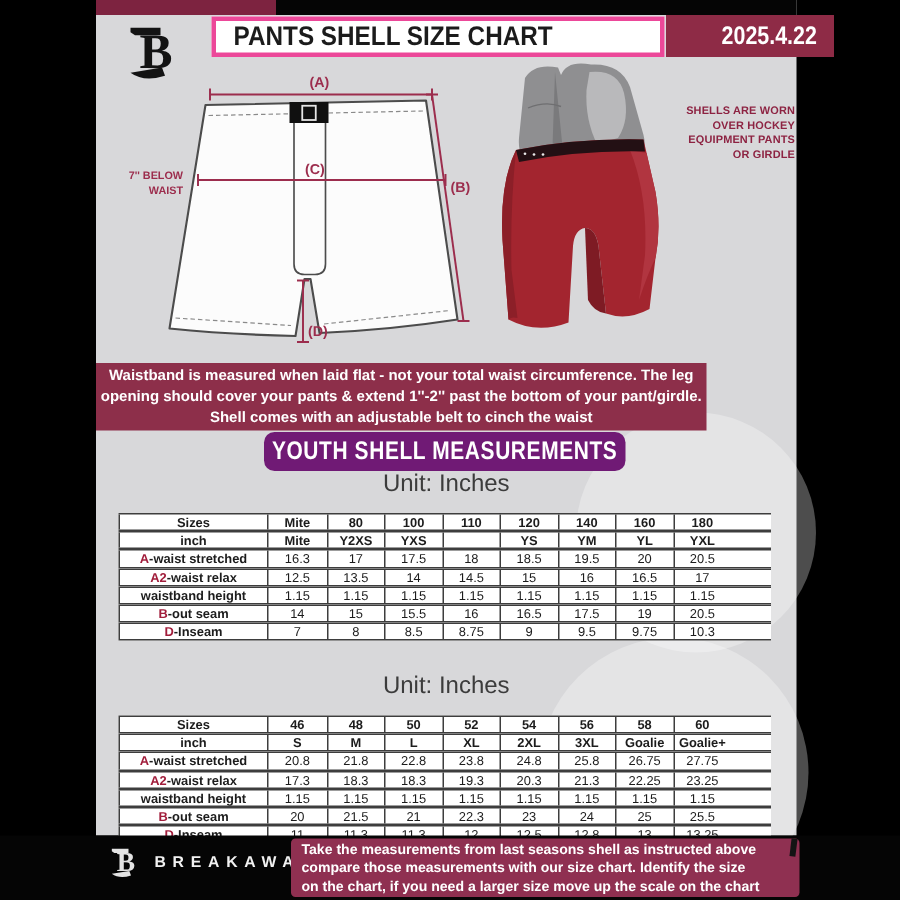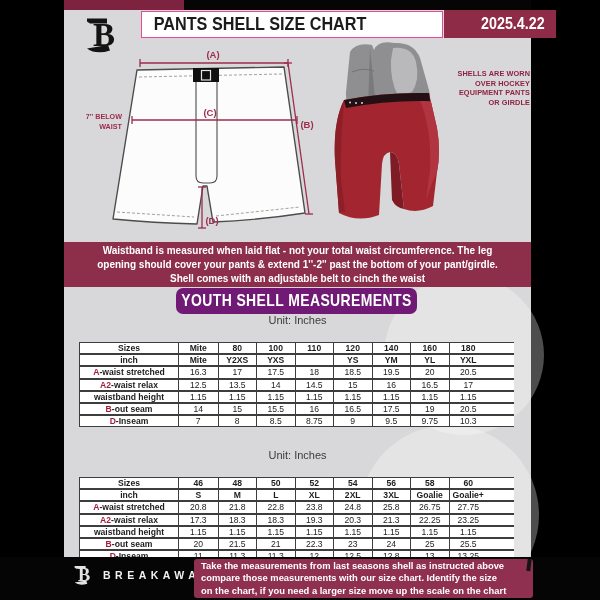--- a/index.html
+++ b/index.html
@@ -7,50 +7,50 @@
        font-family:"Liberation Sans",sans-serif;}
   .page{position:absolute;left:64px;top:0;width:467px;height:557px;background:#d8d8da;}
   .abs{position:absolute;}
 
   
   .strip-maroon{left:0;top:0;width:120px;height:10px;background:#7d2340;}
   .strip-black{left:120px;top:0;width:347px;height:10px;background:#050505;}
   .logo-header{left:22px;top:15px;width:36px;height:38px;color:#131313;}
   .logo-header svg,.brand-glyph svg{width:100%;height:100%;display:block;}
   .title-box{left:77px;top:11px;width:302px;height:27px;background:#ffffff;
-             border:1px solid #ec4899;box-sizing:border-box;display:flex;align-items:center;}
+             border:3px solid #ec4899;box-sizing:border-box;display:flex;align-items:center;}
   .title-text{font-size:18px;font-weight:bold;color:#1b1b1b;white-space:nowrap;
               transform:scaleX(.9);transform-origin:left center;padding-left:13px;}
   .date-box{left:380px;top:10px;width:87px;height:28px;background:#8e2b46;
             display:flex;align-items:center;justify-content:center;padding-left:25px;}
   .date-text{color:#fff;font-weight:bold;font-size:17px;transform:scaleX(.84);white-space:nowrap;}
 
   
   .wm{border-radius:50%;background:rgba(255,255,255,0.30);}
   .wm1{left:320px;top:275px;width:160px;height:160px;}
   .wm2{left:295px;top:425px;width:180px;height:180px;}
 
   
   .diagram-svg{left:20px;top:45px;width:240px;height:195px;}
   .photo-svg{left:270px;top:42px;width:116px;height:196px;}
   .photo-caption{left:382px;top:69px;width:84px;color:#8d2342;font-weight:bold;
                  font-size:7.3px;line-height:9.6px;letter-spacing:.1px;text-align:right;}
 
   
-  .notice{left:0;top:242px;width:467px;height:45px;background:#8d2f4a;color:#fff;
+  .notice{left:0;top:242px;width:407px;height:45px;background:#8d2f4a;color:#fff;
           text-align:center;font-weight:bold;font-size:10px;line-height:14px;
           padding-top:2px;box-sizing:border-box;}
 
   
   .section-banner{left:112px;width:241px;height:26px;background:#701a75;border-radius:7px;
                   display:flex;align-items:center;justify-content:center;}
   .banner-text{color:#fff;font-weight:bold;font-size:17px;letter-spacing:.5px;
                transform:scaleX(.82);white-space:nowrap;}
   .youth-banner{top:288px;} .adult-banner{top:423px;}
-  .unit{width:467px;text-align:center;color:#3c3c3c;font-size:11px;}
+  .unit{width:467px;text-align:center;color:#3c3c3c;font-size:16px;}
   .youth-unit{top:314px;} .adult-unit{top:449px;}
 
   
   .mtable{left:15px;width:435px;margin-top:12px;}
   .youth-table{top:330px;} .adult-table{top:465px;}
   .trow{display:flex;height:10.2px;background:#fff;
         border-top:1.4px solid #3d3d3d;border-bottom:1.4px solid #3d3d3d;}
   .cell{display:flex;align-items:center;justify-content:center;font-size:8.6px;
         color:#1c1c1c;box-sizing:border-box;line-height:10px;white-space:nowrap;}
   .cell-label{width:100px;border-left:1.4px solid #3d3d3d;border-right:1.4px solid #3d3d3d;

